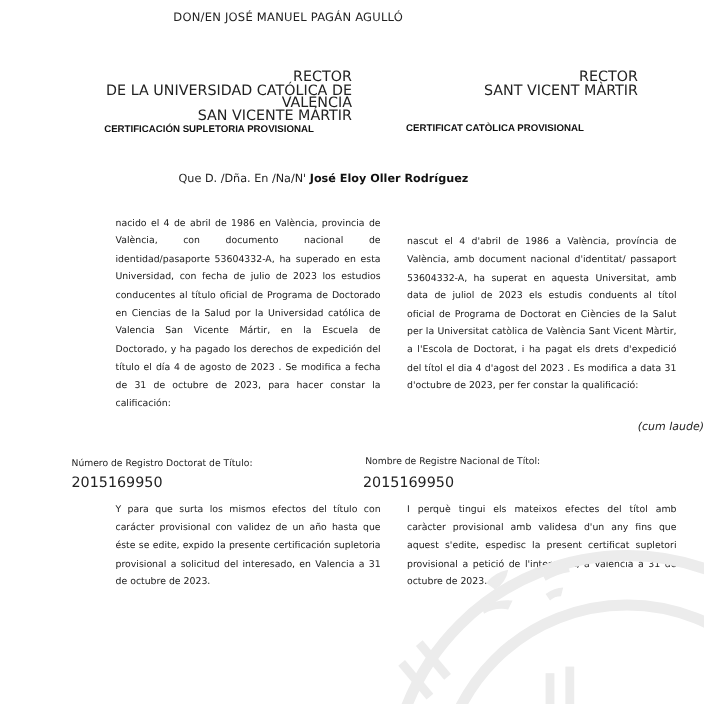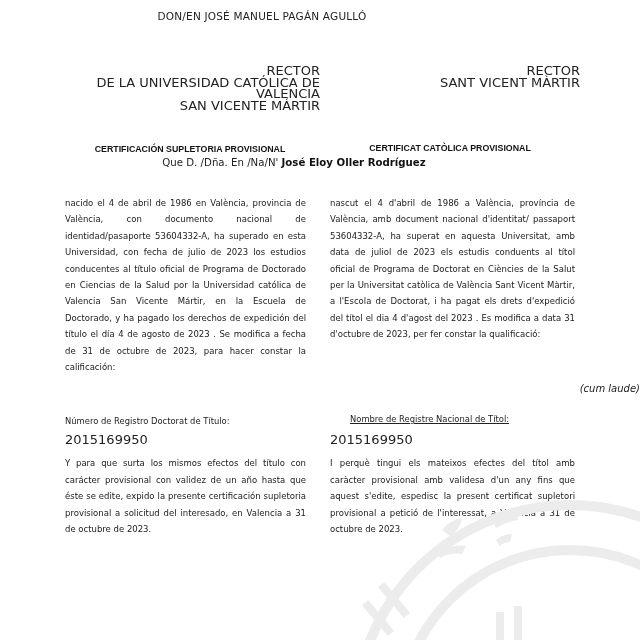--- a/index.html
+++ b/index.html
@@ -30,67 +30,66 @@
       color: #222;
     }
     .rector-es { left: 60px; width: 260px; top: 65px; }
     .rector-ca { left: 320px; width: 260px; top: 65px; }
     .cert-title {
       font-family: "Liberation Sans", sans-serif;
       font-weight: bold;
       font-size: 8.8px;
       text-align: center;
       color: #111;
-      margin-top: 32px;
     }
     .cert-es { left: 60px; width: 260px; top: 112px; }
     .cert-ca { left: 320px; width: 260px; top: 111px; }
     .que-line {
       left: 0; width: 588px; top: 157px;
       text-align: center;
       font-size: 10.2px;
       color: #222;
     }
     .que-line b { font-weight: bold; color: #111; }
     .para {
       font-size: 8.5px;
       line-height: 16.4px;
       text-align: justify;
       color: #1a1a1a;
     }
     .para-es { left: 65px; width: 241px; top: 195px; }
-    .para-ca { left: 330px; width: 245px; top: 195px; }
+    .para-ca { left: 330px; width: 245px; top: 212px; }
     .cum-laude {
       left: 0; width: 640px; top: 383px;
       text-align: right;
       font-style: italic;
       font-size: 10px;
       color: #222;
     }
     .reg-label {
       font-size: 8.4px;
       color: #222;
     }
     .reg-es-label { left: 65px; top: 416px; }
-    .reg-ca-label { left: 350px; top: 414px; text-decoration: underline; }
+    .reg-ca-label { left: 332px; top: 414px; }
     .reg-num {
       font-size: 13px;
       color: #222;
     }
     .reg-es-num { left: 65px; top: 432px; }
     .reg-ca-num { left: 330px; top: 432px; }
     .closing {
       font-size: 8.5px;
       line-height: 16.6px;
       text-align: justify;
       color: #1a1a1a;
     }
     .close-es { left: 65px; width: 241px; top: 455px; }
     .close-ca { left: 330px; width: 245px; top: 455px; }
-    .justify-last { text-align-last: left; }
+    .justify-last { text-align-last: left; margin-left: 40px; }
     .watermark {
       left: 350px; top: 500px;
       width: 400px; height: 400px;
       pointer-events: none;
     }
   </style>
 </head>
 <body>
 
 <div class="abs top-title">DON/EN JOSÉ MANUEL PAGÁN AGULLÓ</div>

